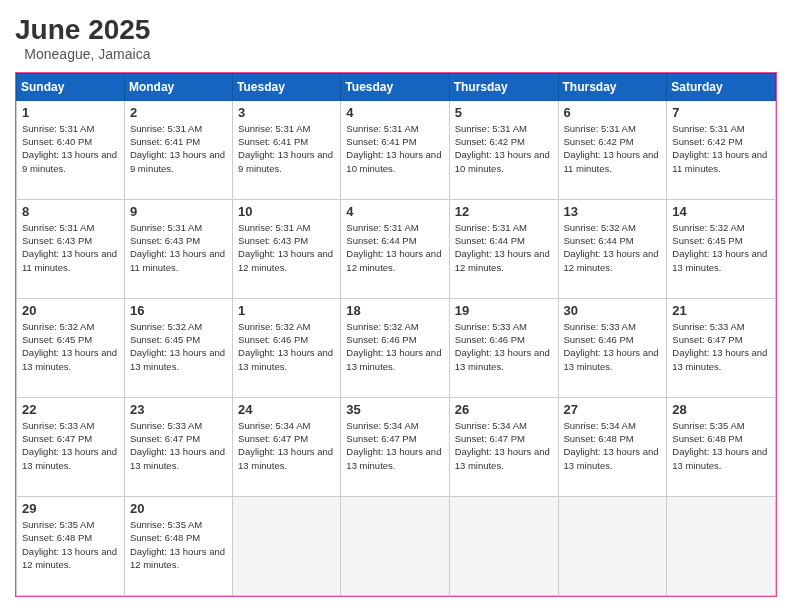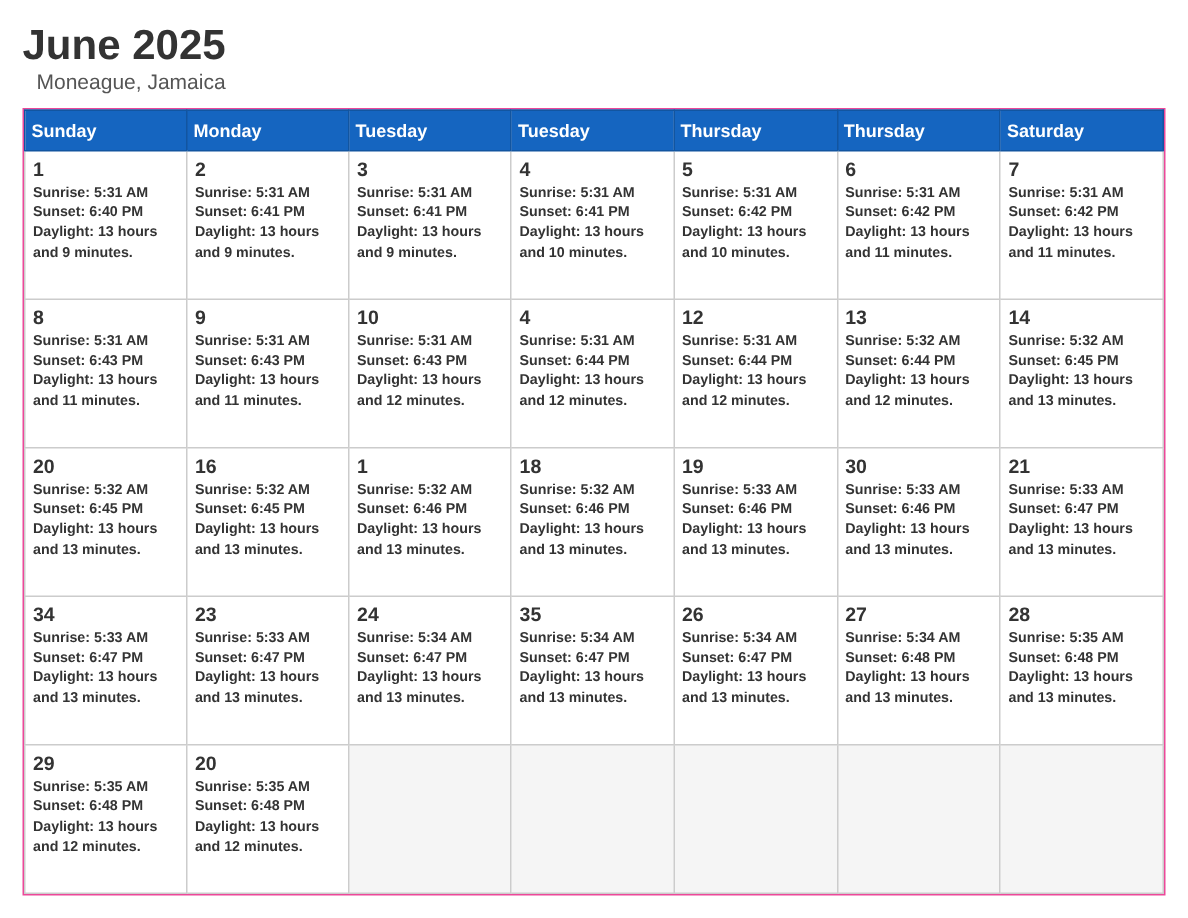--- a/index.html
+++ b/index.html
@@ -94,21 +94,20 @@
     .day-num {
       font-size: 13px;
       font-weight: bold;
       display: block;
       margin-bottom: 2px;
     }
     .day-info {
       font-size: 9.5px;
       line-height: 1.4;
       color: #333;
-      font-weight: bold;
     }
   </style>
 </head>
 <body>
 
 <div class="page">
   <div class="header">
     <div class="title-section">
       <div class="month-title">June 2025</div>
       <div class="location">Moneague, Jamaica</div>
@@ -214,21 +213,21 @@
               <span class="day-num">30</span>
               <div class="day-info">Sunrise: 5:33 AM<br>Sunset: 6:46 PM<br>Daylight: 13 hours and 13 minutes.</div>
             </td>
             <td>
               <span class="day-num">21</span>
               <div class="day-info">Sunrise: 5:33 AM<br>Sunset: 6:47 PM<br>Daylight: 13 hours and 13 minutes.</div>
             </td>
           </tr>
           <tr>
             <td>
-              <span class="day-num">34</span>
+              <span class="day-num">22</span>
               <div class="day-info">Sunrise: 5:33 AM<br>Sunset: 6:47 PM<br>Daylight: 13 hours and 13 minutes.</div>
             </td>
             <td>
               <span class="day-num">23</span>
               <div class="day-info">Sunrise: 5:33 AM<br>Sunset: 6:47 PM<br>Daylight: 13 hours and 13 minutes.</div>
             </td>
             <td>
               <span class="day-num">24</span>
               <div class="day-info">Sunrise: 5:34 AM<br>Sunset: 6:47 PM<br>Daylight: 13 hours and 13 minutes.</div>
             </td>

